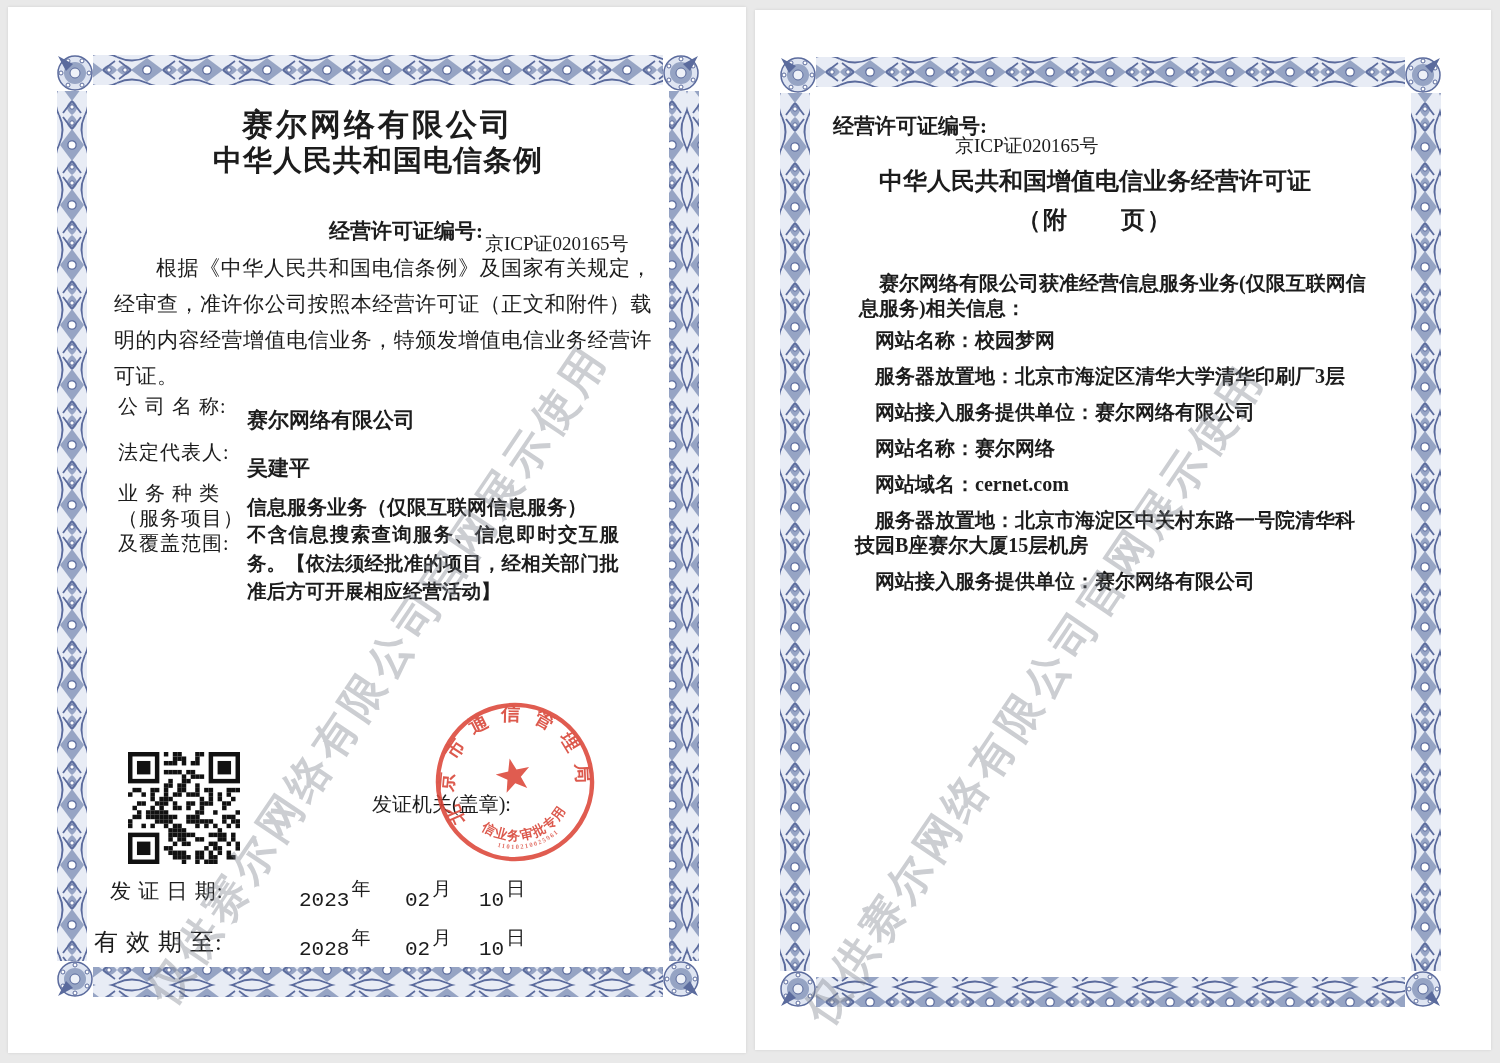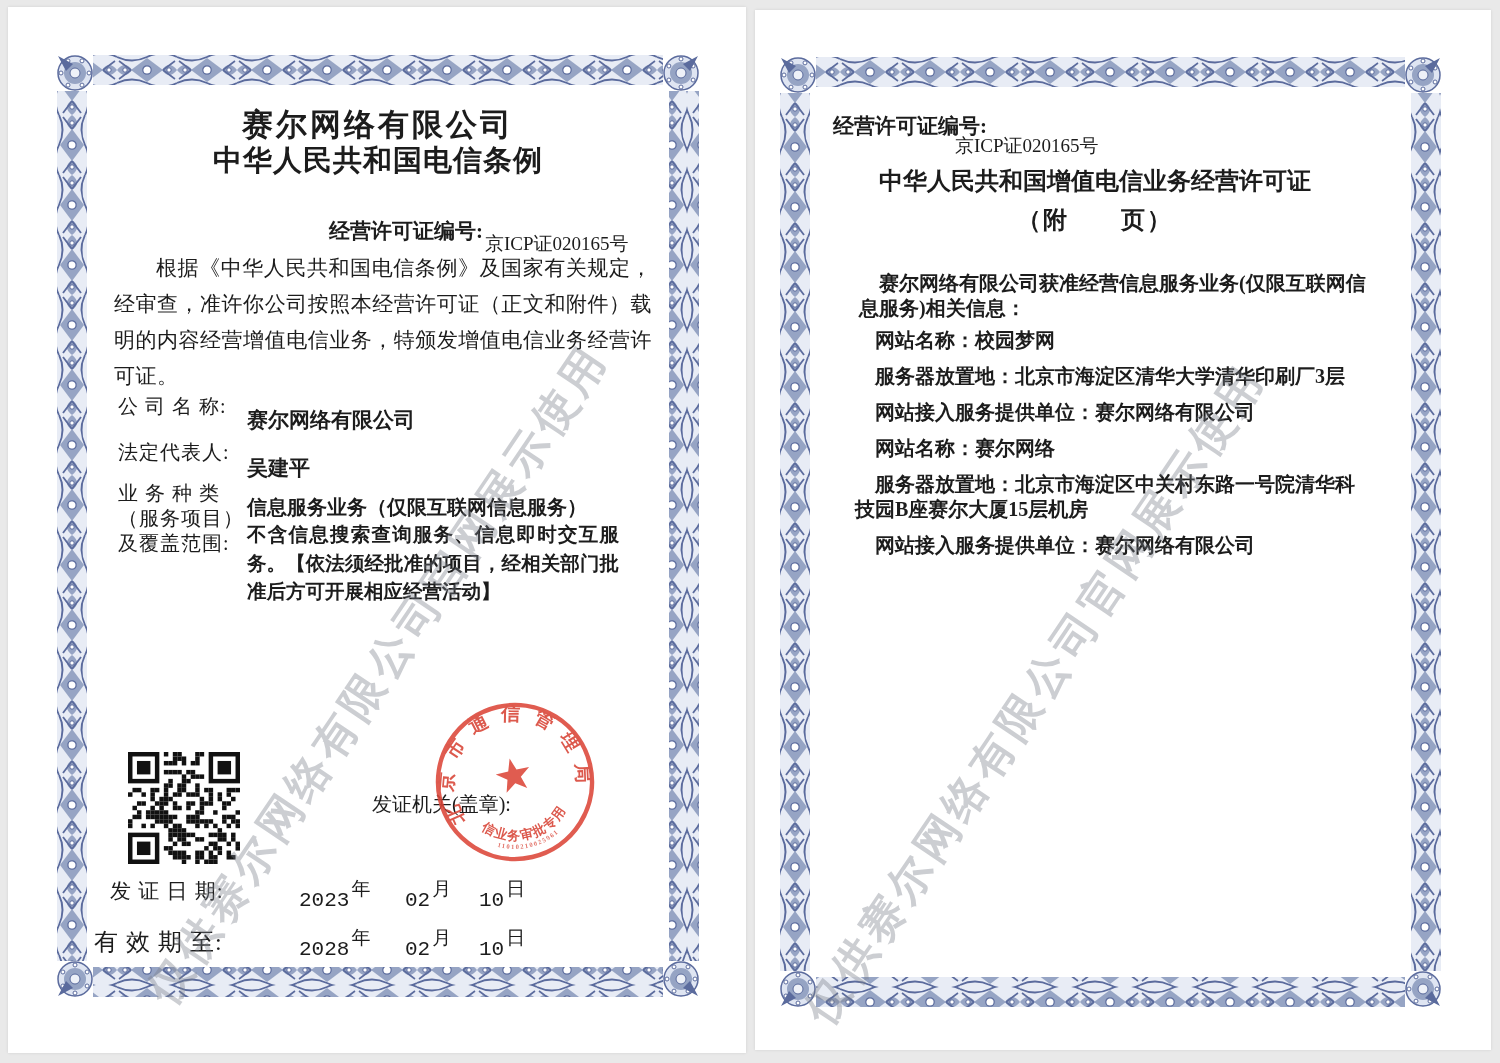--- a/index.html
+++ b/index.html
@@ -504,17 +504,18 @@
     <h1 class="abs rp-title" style="margin:0">中华人民共和国增值电信业务经营许可证</h1>
     <h2 class="abs rp-subtitle" style="margin:0">（附　　页）</h2>
 
     <p class="abs rp-intro">赛尔网络有限公司获准经营信息服务业务(仅限互联网信息服务)相关信息：</p>
 
     <div class="abs rp-items">
       <p>网站名称：校园梦网</p>
       <p>服务器放置地：北京市海淀区清华大学清华印刷厂3层</p>
       <p>网站接入服务提供单位：赛尔网络有限公司</p>
       <p>网站名称：赛尔网络</p>
+      <p>网站域名：cernet.com</p>
       <p>服务器放置地：北京市海淀区中关村东路一号院清华科技园B座赛尔大厦15层机房</p>
       <p>网站接入服务提供单位：赛尔网络有限公司</p>
     </div>
   </section>
 </div>
 
 </body></html>

